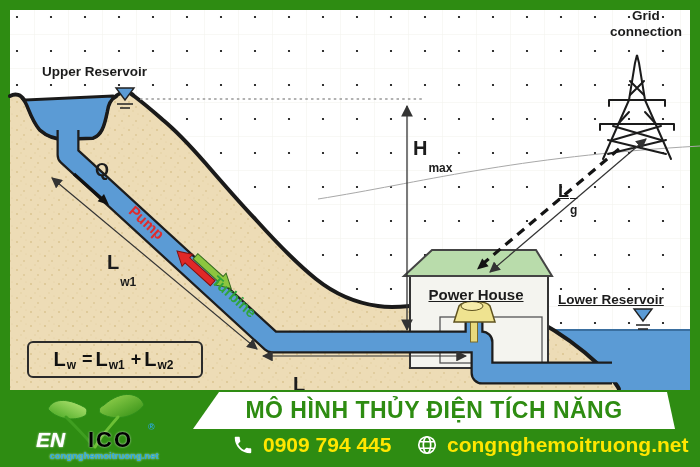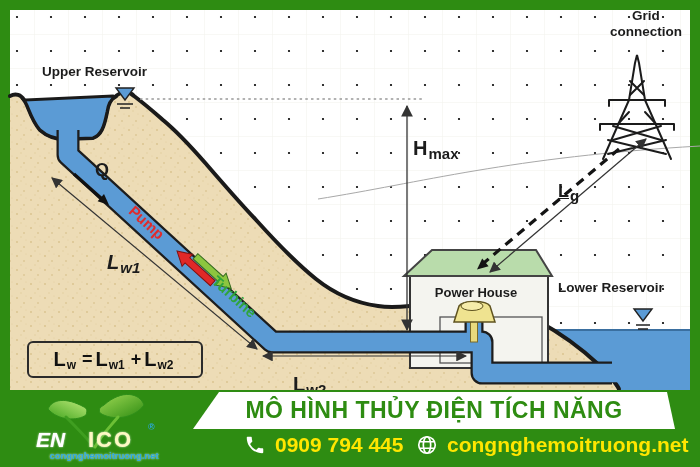--- a/index.html
+++ b/index.html
@@ -4,46 +4,46 @@
 <style>
   html,body{margin:0;padding:0;}
   body{font-family:"Liberation Sans",sans-serif;}
   #stage{position:relative;width:700px;height:467px;background:#2e8c12;overflow:hidden;}
   #diagram-area{position:absolute;left:10px;top:10px;width:680px;height:380px;background:#fff;}
   #scene{position:absolute;left:0;top:0;width:700px;height:467px;}
   .lbl{position:absolute;color:#1c1c1c;line-height:1.15;white-space:nowrap;}
   .w600{font-weight:600;} .w700{font-weight:700;}
   .dim{position:absolute;color:#1c1c1c;font-weight:700;white-space:nowrap;}
   .dim .base{font-size:20px;}
-  .dim .sub{font-size:15px;position:relative;top:4px;margin-left:1px;}
+  .dim .sub{font-size:12px;position:relative;top:17px;margin-left:1px;}
   .dim.light{font-weight:600;}
   .rot{transform:rotate(42deg);transform-origin:left top;}
   #pump-label{color:#e02b2b;font-weight:700;font-size:15px;}
   #turbine-label{color:#2fa43c;font-weight:700;font-size:15px;}
   #formula-box{position:absolute;left:27px;top:341px;width:172px;height:33px;
     border:2px solid #2b2b2b;border-radius:6px;display:flex;align-items:center;
     justify-content:center;color:#111;font-weight:800;}
   #formula-box .base{font-size:20px;}
   #formula-box .sub{font-size:12px;position:relative;top:5px;margin:0 3px 0 1px;font-weight:800;}
   #formula-box .op{font-size:18px;margin:0 3px;}
   
   #banner{position:absolute;left:0;top:390px;width:700px;height:77px;background:#2e8c12;}
   #title-band{position:absolute;left:193px;top:2px;width:482px;height:37px;background:#ffffff;
     clip-path:polygon(26px 0%,calc(100% - 8px) 0%,100% 100%,0% 100%);
     display:flex;align-items:center;justify-content:center;}
   #title-band .t{color:#2e8c12;font-size:23px;font-weight:700;letter-spacing:.5px;}
   .contact{position:absolute;display:flex;align-items:center;gap:9px;}
   .contact .txt{color:#ffe600;font-size:21px;font-weight:700;}
-  #phone-group{left:244px;top:43px;}
+  #phone-group{left:232px;top:43px;}
   #web-group{left:416px;top:43px;}
   
   #logo{position:absolute;left:26px;top:1px;width:156px;height:74px;}
   #logo .brand{position:absolute;top:37px;left:10px;color:#ffffff;font-weight:800;
     font-size:21px;font-style:italic;text-shadow:0 0 2px rgba(255,255,255,.85);}
-  #logo .brand2{position:absolute;top:36px;left:62px;color:#fef9c3;font-weight:800;
+  #logo .brand2{position:absolute;top:36px;left:62px;color:#000000;font-weight:800;
     font-size:22px;letter-spacing:2px;text-shadow:0 0 2px rgba(255,255,255,.85);}
   #logo .reg{position:absolute;top:31px;left:122px;color:#2aa9e0;font-size:9px;font-weight:700;}
   #logo .tagline{position:absolute;top:59px;left:0;width:156px;text-align:center;color:#2aa9e0;
     font-size:9.5px;font-weight:700;text-shadow:0 0 2px rgba(255,255,255,.9);}
 </style>
 </head>
 <body>
 
 <div id="stage">
   <div id="diagram-area"></div>
@@ -148,30 +148,30 @@
       <polygon points="634,309 652,309 643,321" fill="#5b9bd5" stroke="#222" stroke-width="1.4"></polygon>
       <path d="M636,325 L650,325 M638,329 L648,329" stroke="#222" stroke-width="1.4"></path>
     </g>
   </svg>
 
   <div class="lbl w600" style="left:24px;top:64px;font-size:13.5px;margin-left:18px;">Upper Reservoir</div>
   <div class="lbl w600" style="left:596px;top:8px;width:100px;text-align:center;font-size:13.5px;">
     <div>Grid</div>
     <div>connection</div>
   </div>
-  <div class="lbl w700" style="left:408px;top:286px;width:136px;text-align:center;font-size:13px;">Power House</div>
-  <div class="lbl w600" style="left:558px;top:280px;font-size:13.5px;">Lower  Reservoir</div>
+  <div class="lbl w700" style="left:408px;top:286px;width:136px;text-align:center;font-size:15px;text-decoration:underline;">Power House</div>
+  <div class="lbl w600" style="left:558px;top:292px;font-size:13.5px;text-decoration:underline;">Lower  Reservoir</div>
   <div class="lbl w700" style="left:95px;top:160px;font-size:18px;">Q</div>
   <div class="lbl rot" id="pump-label" style="left:137px;top:202px;">Pump</div>
   <div class="lbl rot" id="turbine-label" style="left:220px;top:272px;">Turbine</div>
 
   <div class="dim" style="left:413px;top:137px;">
     <span class="base">H</span><span class="sub">max</span>
   </div>
-  <div class="dim" style="left:107px;top:251px;font-style:italic;">
+  <div class="dim" style="left:107px;top:251px;">
     <span class="base">L</span><span class="sub">w1</span>
   </div>
   <div class="dim" style="left:293px;top:357px;margin-top:16px;">
     <span class="base">L</span><span class="sub">w2</span>
   </div>
   <div class="dim light" style="left:558px;top:181px;text-decoration:underline;">
     <span class="base" style="font-size:18px;">L</span><span class="sub">g</span>
   </div>
 
   <div id="formula-box">

